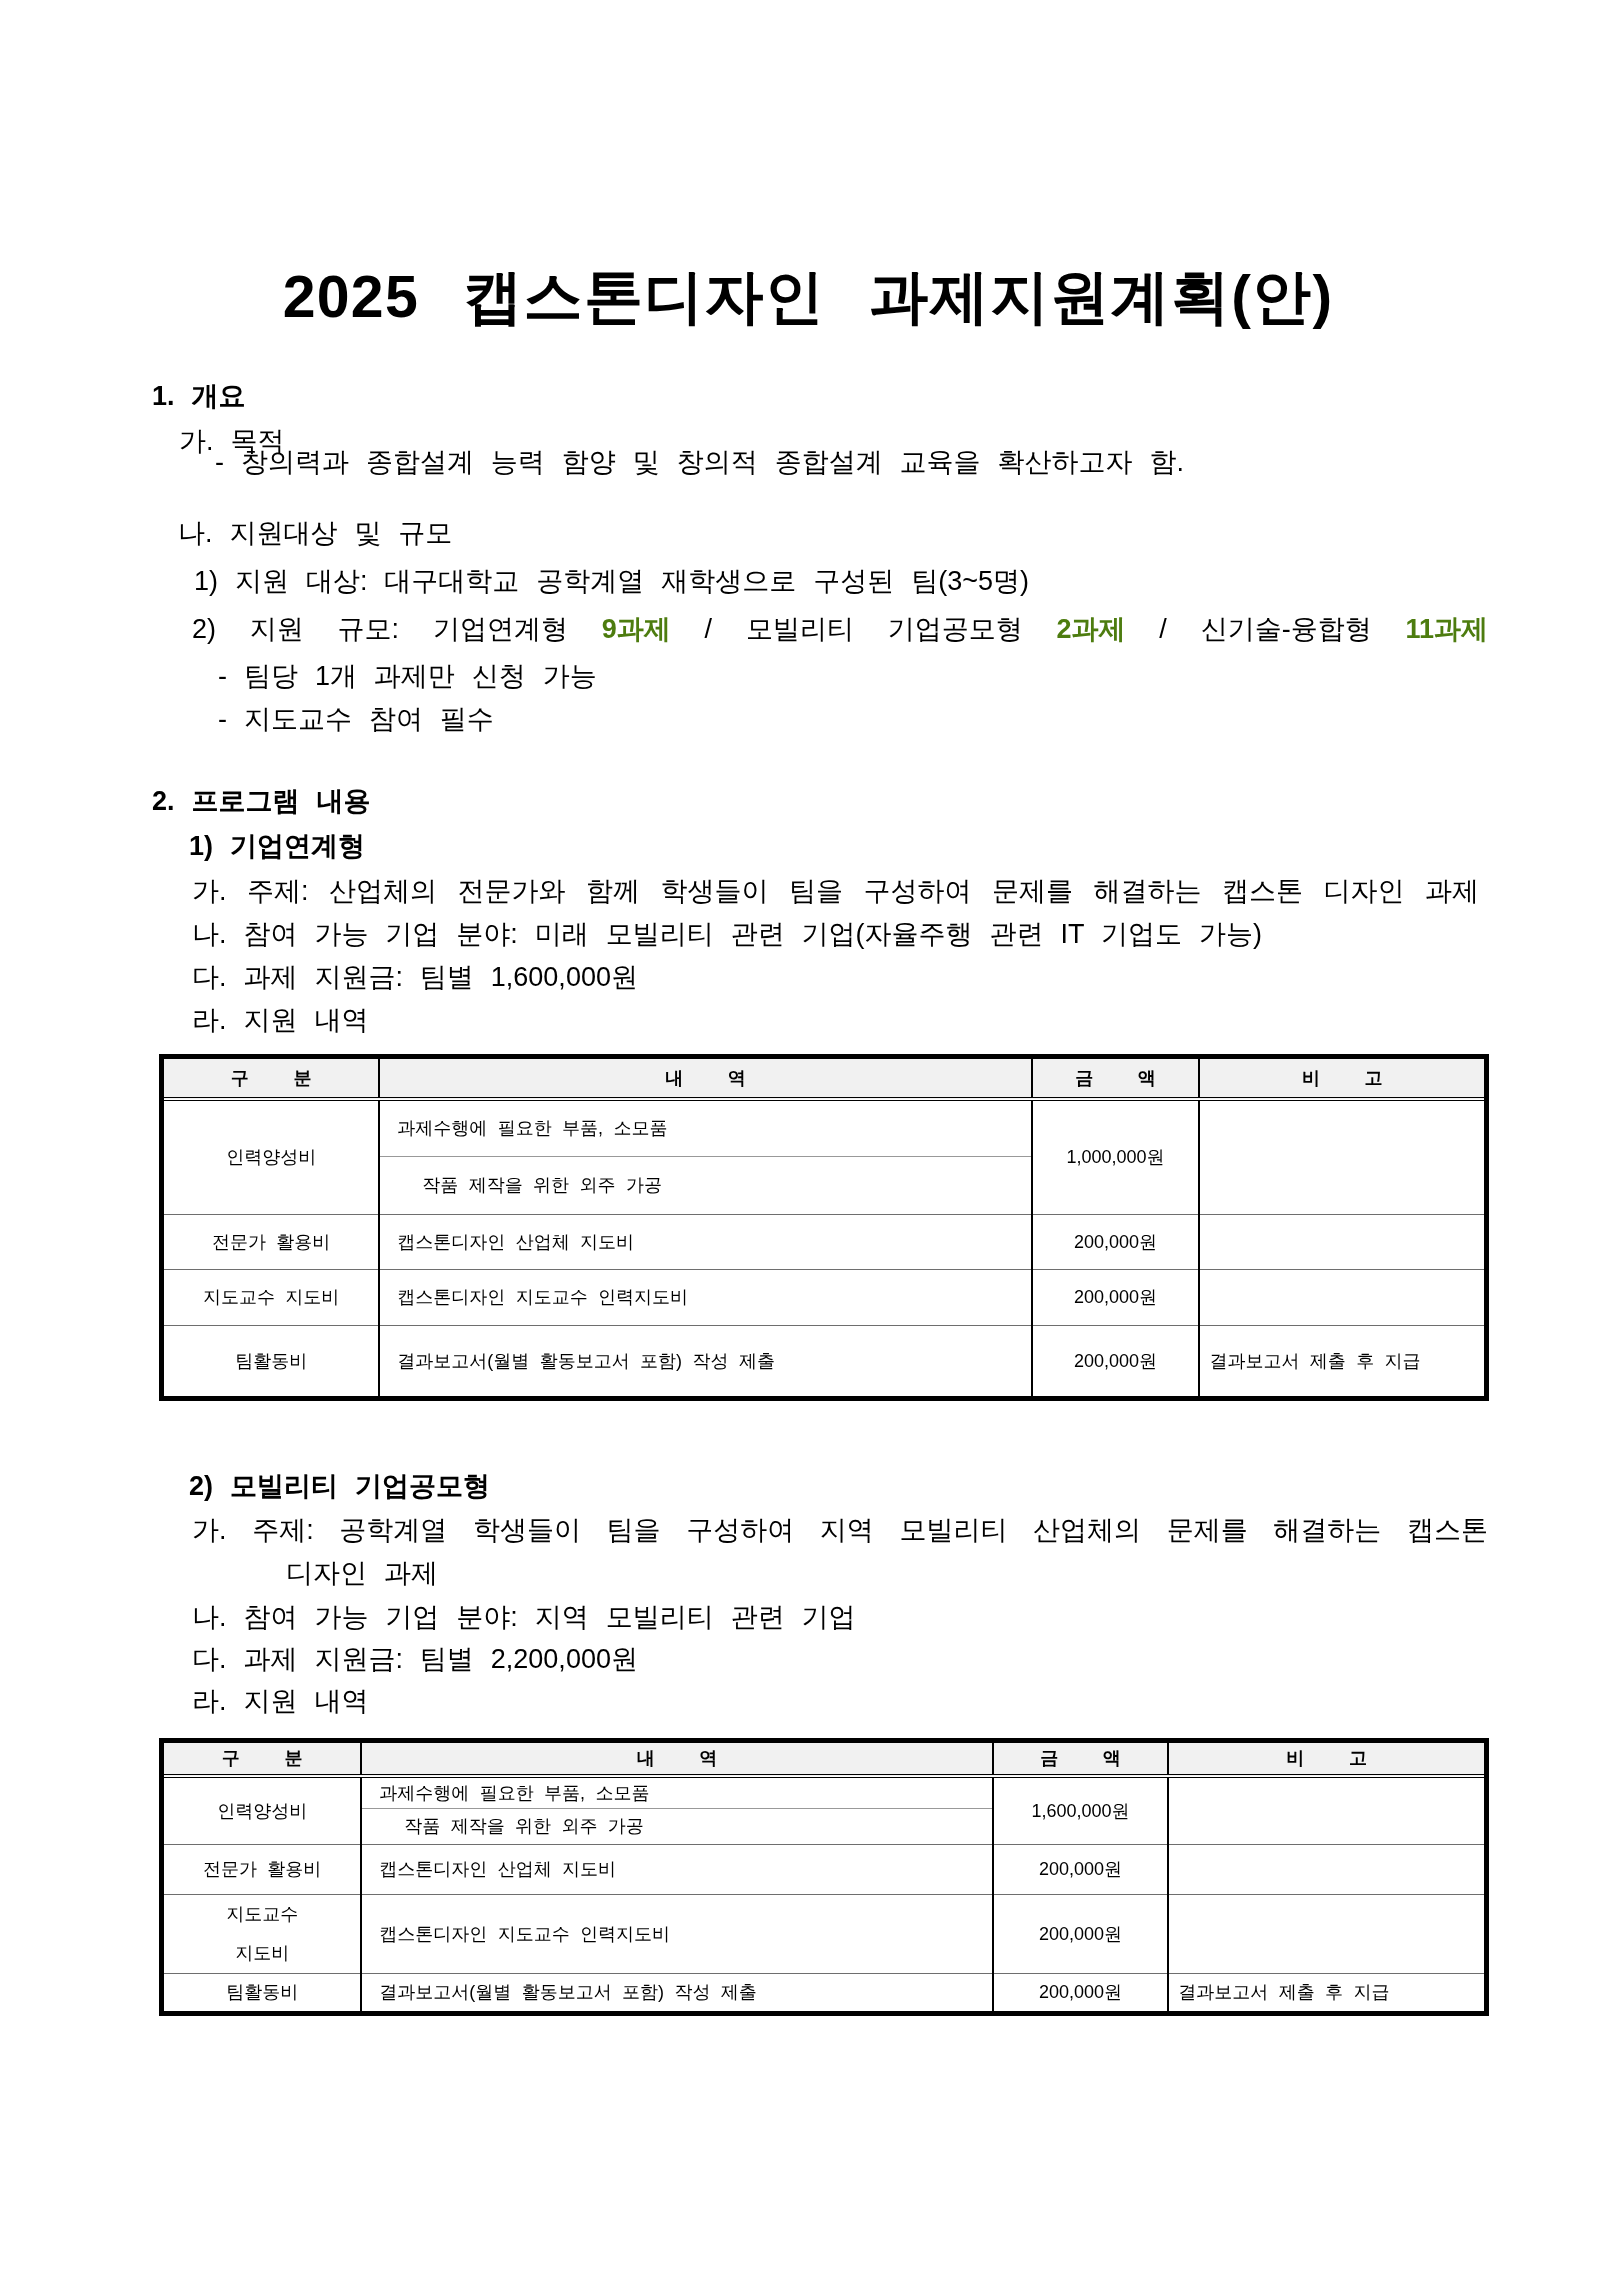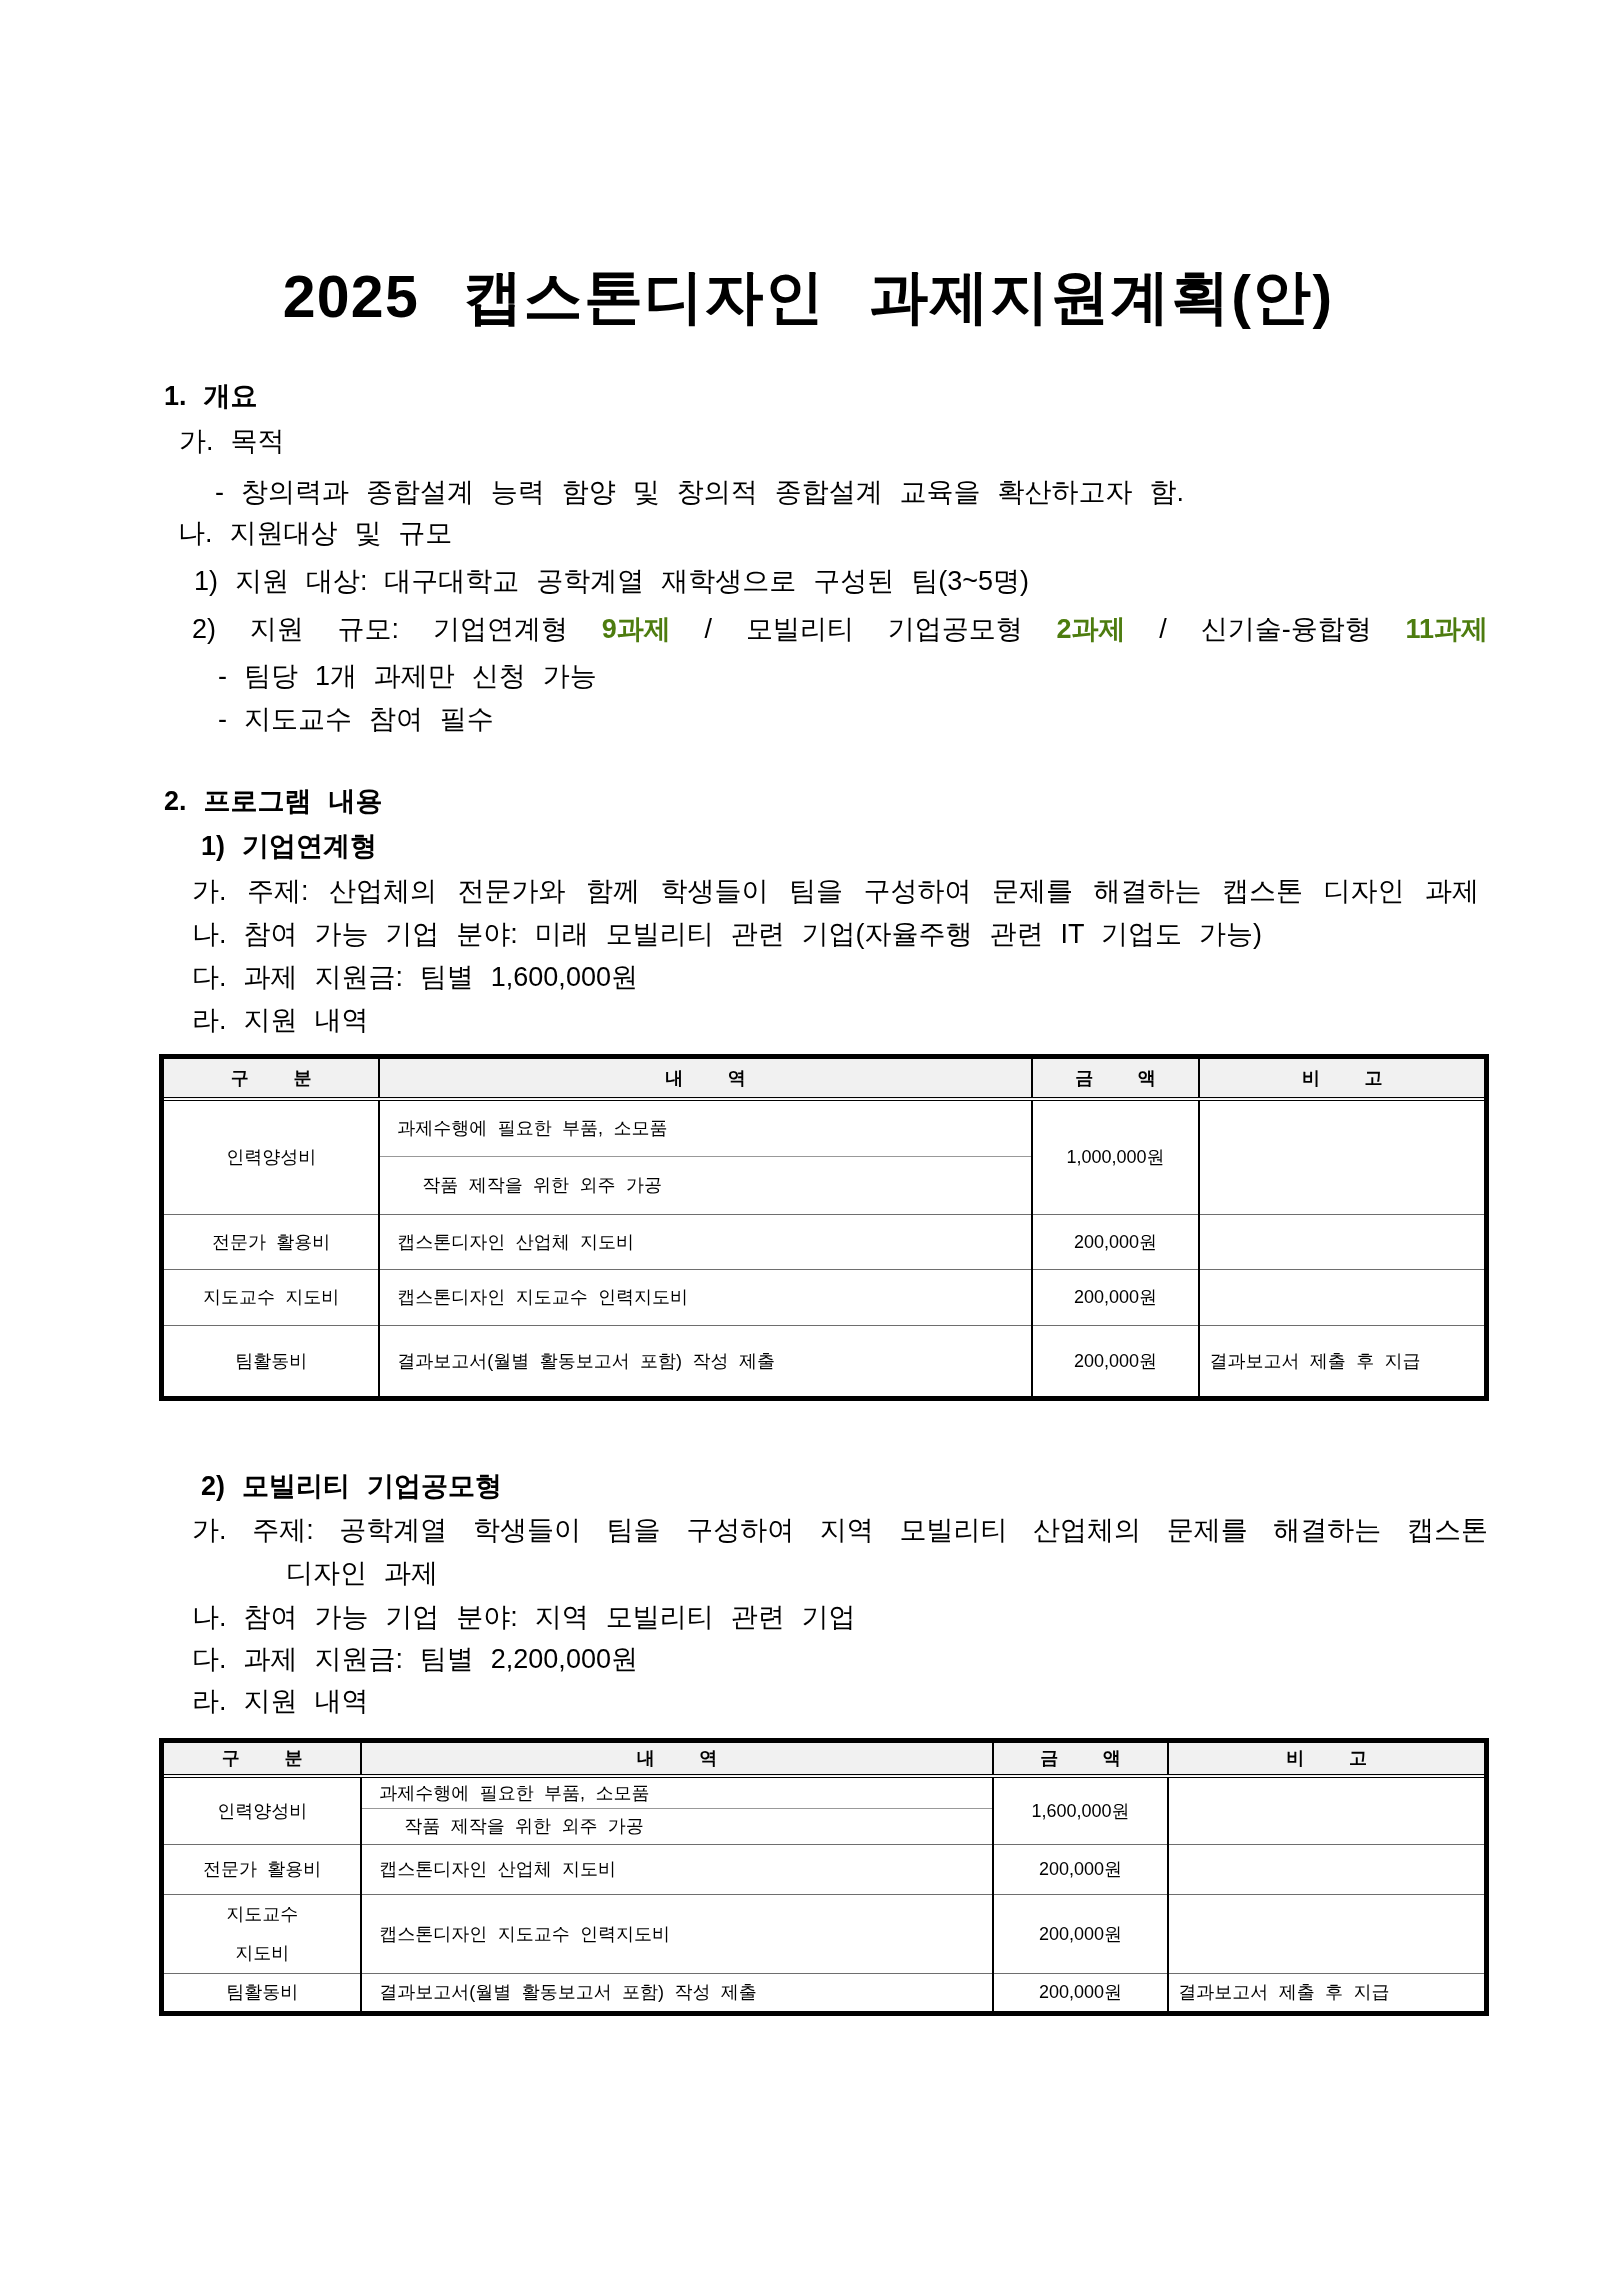--- a/index.html
+++ b/index.html
@@ -24,21 +24,21 @@
     line-height:72px;
     margin:0;
   }
   .line{
     position:absolute;
     font-size:27px;
     line-height:42px;
     word-spacing:0.35em;
     white-space:nowrap;
   }
-  .bold{font-weight:bold;margin-left:12px;}
+  .bold{font-weight:bold;}
   .red{color:#4d7c0f;font-weight:bold;}
   .stretch{
     white-space:normal;
     text-align:justify;
     text-align-last:justify;
     word-spacing:0.2em;
   }
   table.t{
     position:absolute;
     border-collapse:collapse;
@@ -74,21 +74,21 @@
 </style>
 </head>
 <body>
 
 <div class="page">
 
   <h1 class="title">2025 캡스톤디자인 과제지원계획(안)</h1>
 
   <div class="line bold" style="left:152px;top:375px">1. 개요</div>
   <div class="line" style="left:179px;top:420px">가. 목적</div>
-  <div class="line" style="left:215px;top:471px">- 창의력과 종합설계 능력 함양 및 창의적 종합설계 교육을 확산하고자 함.</div>
+  <div class="line" style="left:215px;top:441px">- 창의력과 종합설계 능력 함양 및 창의적 종합설계 교육을 확산하고자 함.</div>
   <div class="line" style="left:178px;top:512px">나. 지원대상 및 규모</div>
   <div class="line" style="left:194px;top:560px">1) 지원 대상: 대구대학교 공학계열 재학생으로 구성된 팀(3~5명)</div>
 
   <div class="line stretch" style="left:192px;top:608px;width:1296px">
     <span>2) 지원 규모: 기업연계형 </span><span class="red">9과제</span><span> / 모빌리티 기업공모형 </span><span class="red">2과제</span><span> / 신기술-융합형 </span><span class="red">11과제</span>
   </div>
 
   <div class="line" style="left:218px;top:655px">- 팀당 1개 과제만 신청 가능</div>
   <div class="line" style="left:218px;top:698px">- 지도교수 참여 필수</div>
 

